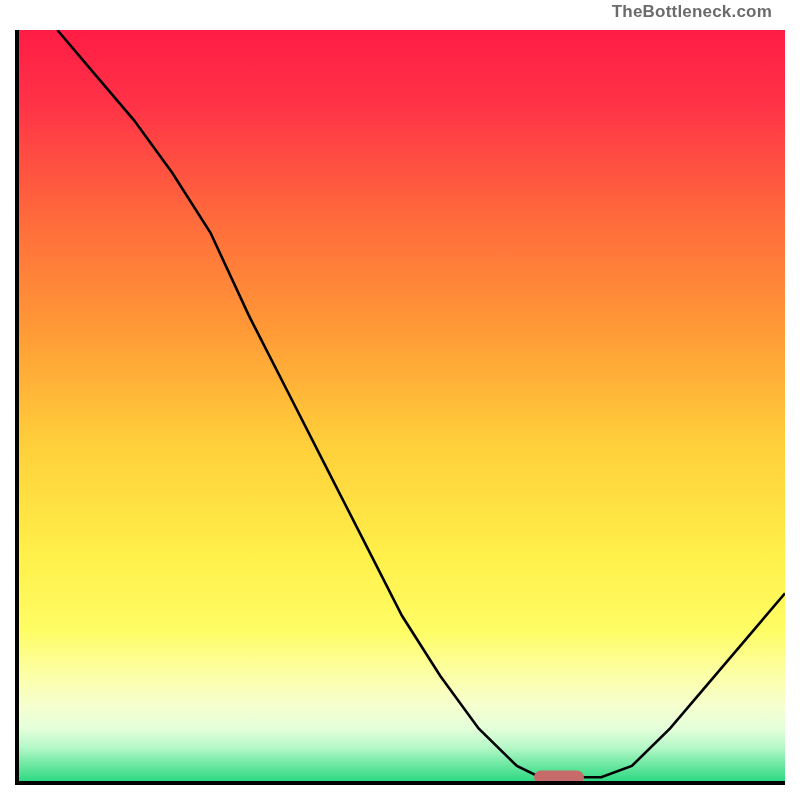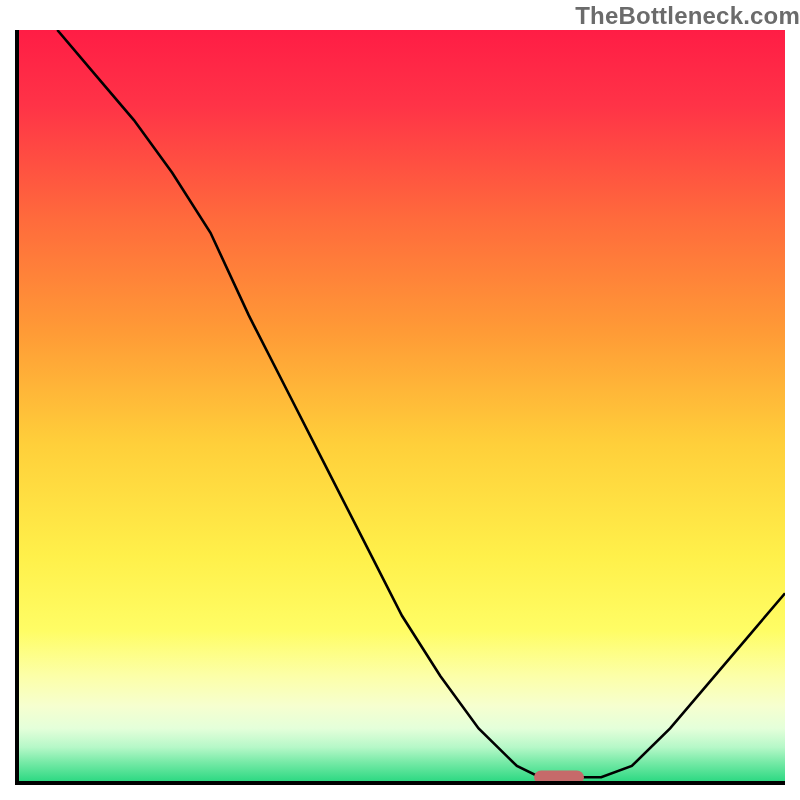--- a/index.html
+++ b/index.html
@@ -11,22 +11,22 @@
     font-family: Arial, Helvetica, sans-serif;
   }
   .container {
     position: relative;
     width: 800px;
     height: 800px;
   }
   .watermark {
     position: absolute;
     top: 2px;
-    right: 0;
-    font-size: 24px;
+    right: 28px;
+    font-size: 17px;
     font-weight: 600;
     color: #6b6b6b;
     letter-spacing: 0.2px;
   }
   .plot-area {
     position: absolute;
     left: 15px;
     top: 30px;
     width: 770px;
     height: 755px;

